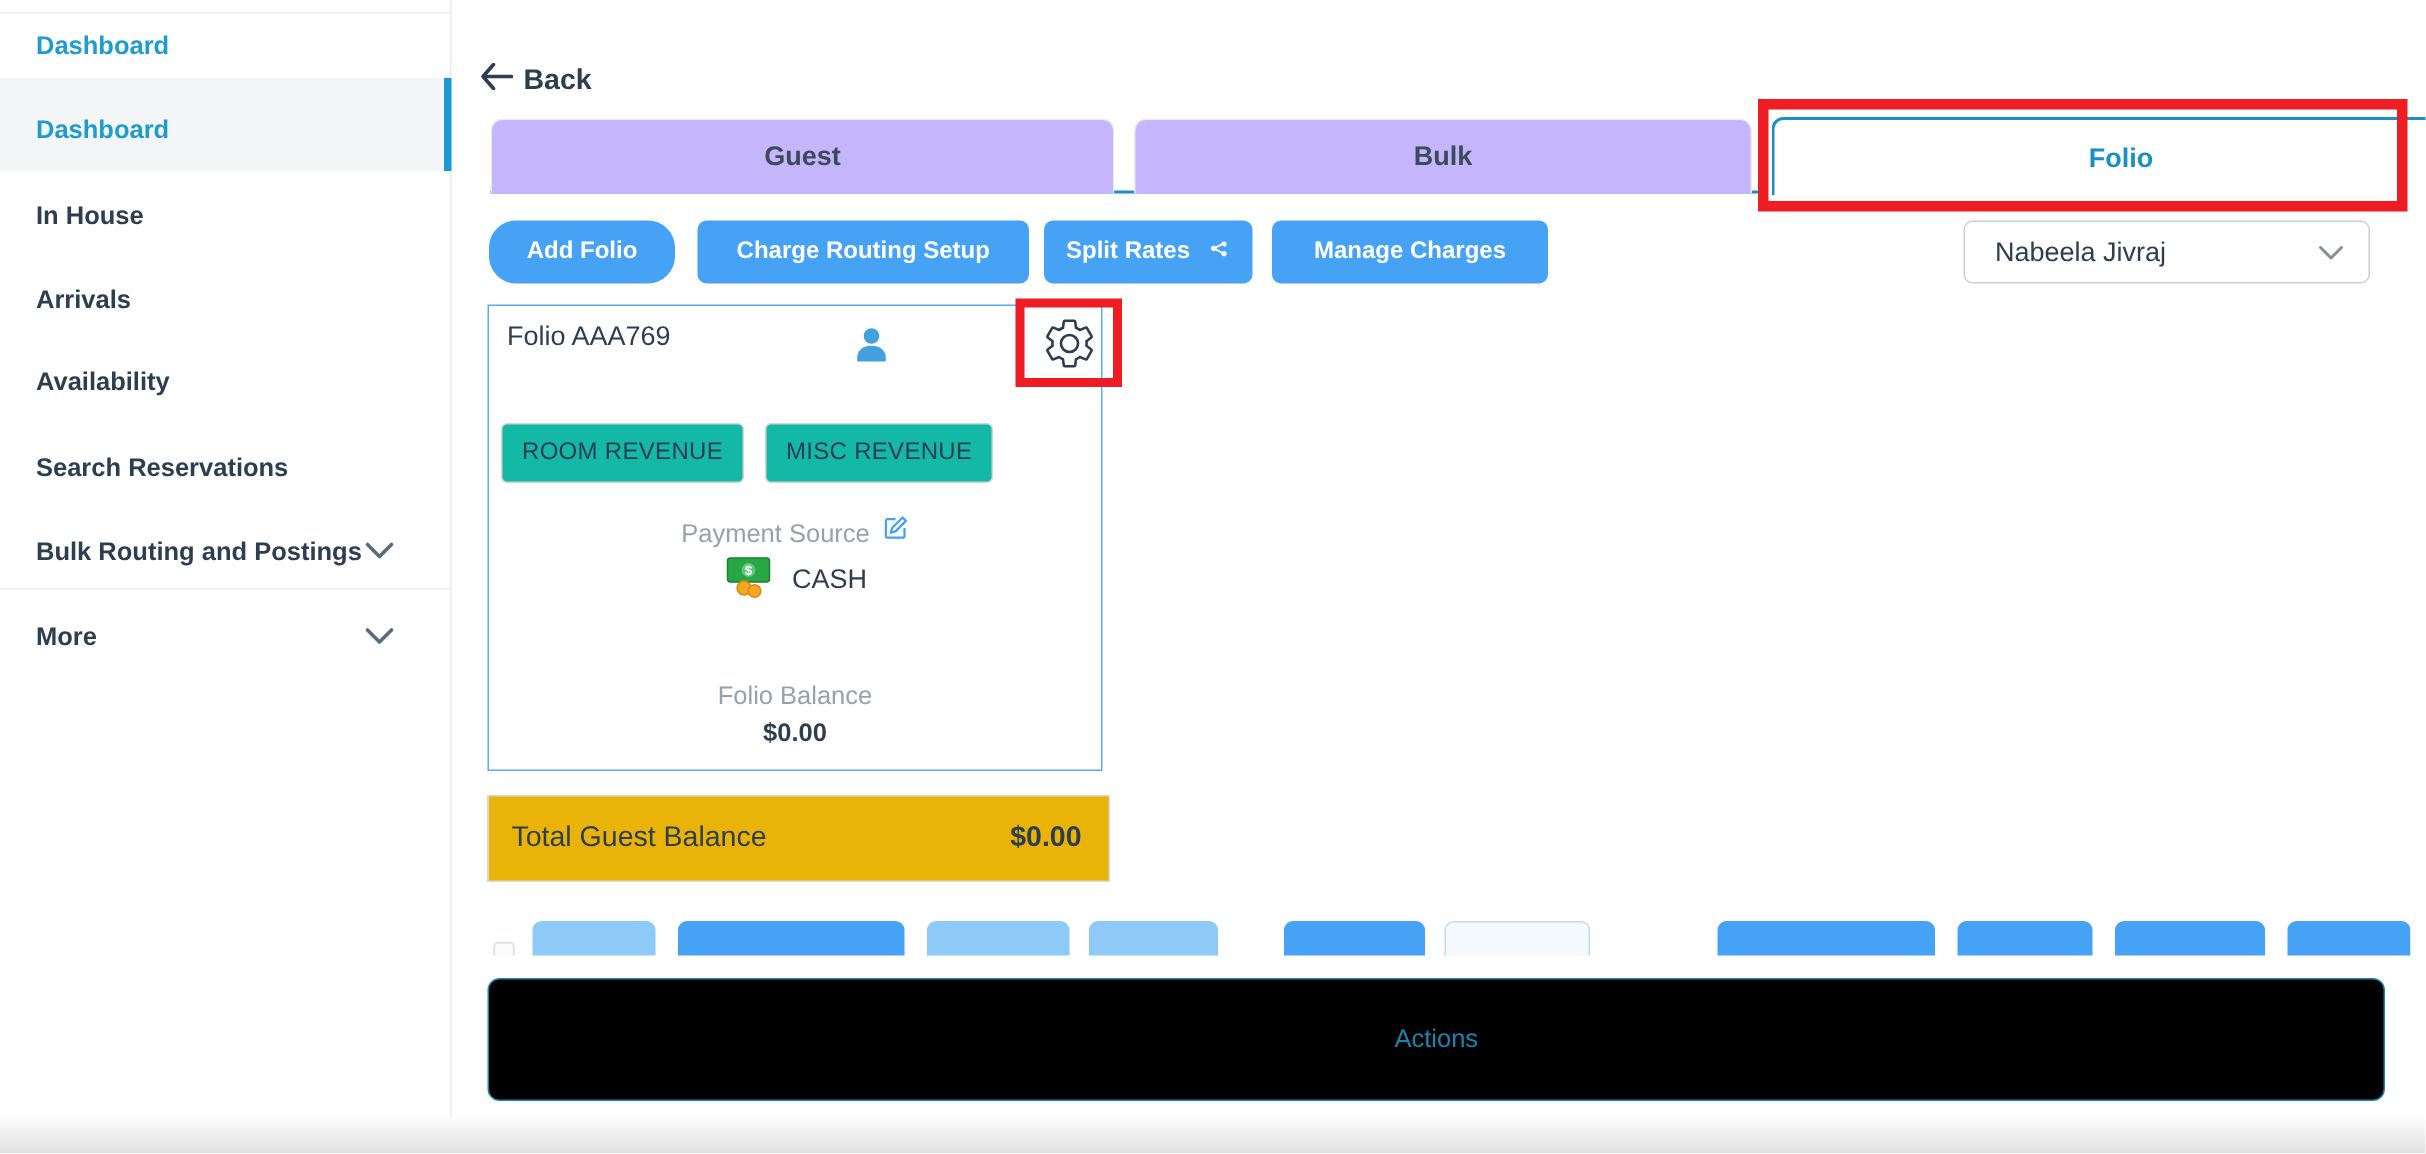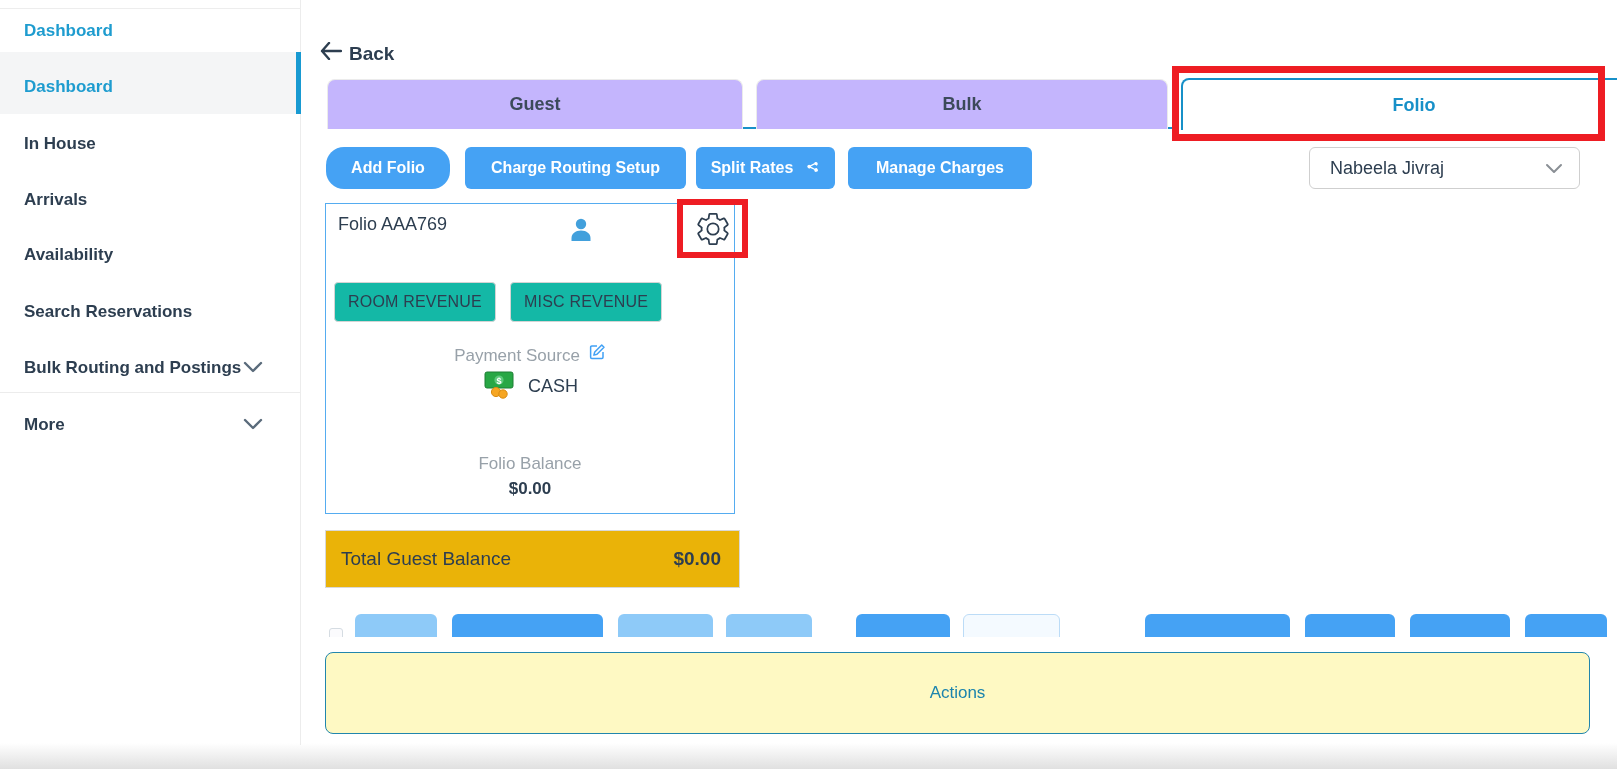--- a/index.html
+++ b/index.html
@@ -72,21 +72,21 @@
 
   
   .clip-row { position:absolute; left:317px; top:614px; width:1290px; height:23px; overflow:hidden; }
   .clip-btn { position:absolute; top:0; height:34px; border-radius:6px; background:#45a2f4; }
   .clip-btn.light { background:#8ecaf8; }
   .clip-btn.ghost { background:#f4faff; border:1px solid #bcdcf7; }
   .clip-check { position:absolute; left:12px; top:14px; width:14px; height:14px;
                 border:1px solid #d5dce2; border-radius:3px; background:#fbfbfd; }
 
   
-  .actions-box { position:absolute; left:325px; top:652px; width:1265px; height:82px; background:#fef9c3;
+  .actions-box { position:absolute; left:325px; top:652px; width:1265px; height:82px; background:#000000;
                  border:1.5px solid #2186ad; border-radius:8px; display:flex; align-items:center;
                  justify-content:center; font-size:17px; color:#1b84ad; cursor:pointer; }
 
   
   .red-box { position:absolute; border:7px solid #ee1d23; background:transparent; pointer-events:none; }
   #red-tab  { left:1172px; top:66px;  width:433px; height:75px; }
   #red-gear { left:677px;  top:199px; width:71px;  height:59px; border-width:6px; }
 
   
   .bottom-fade { position:absolute; left:0; top:743px; width:1617px; height:26px;

